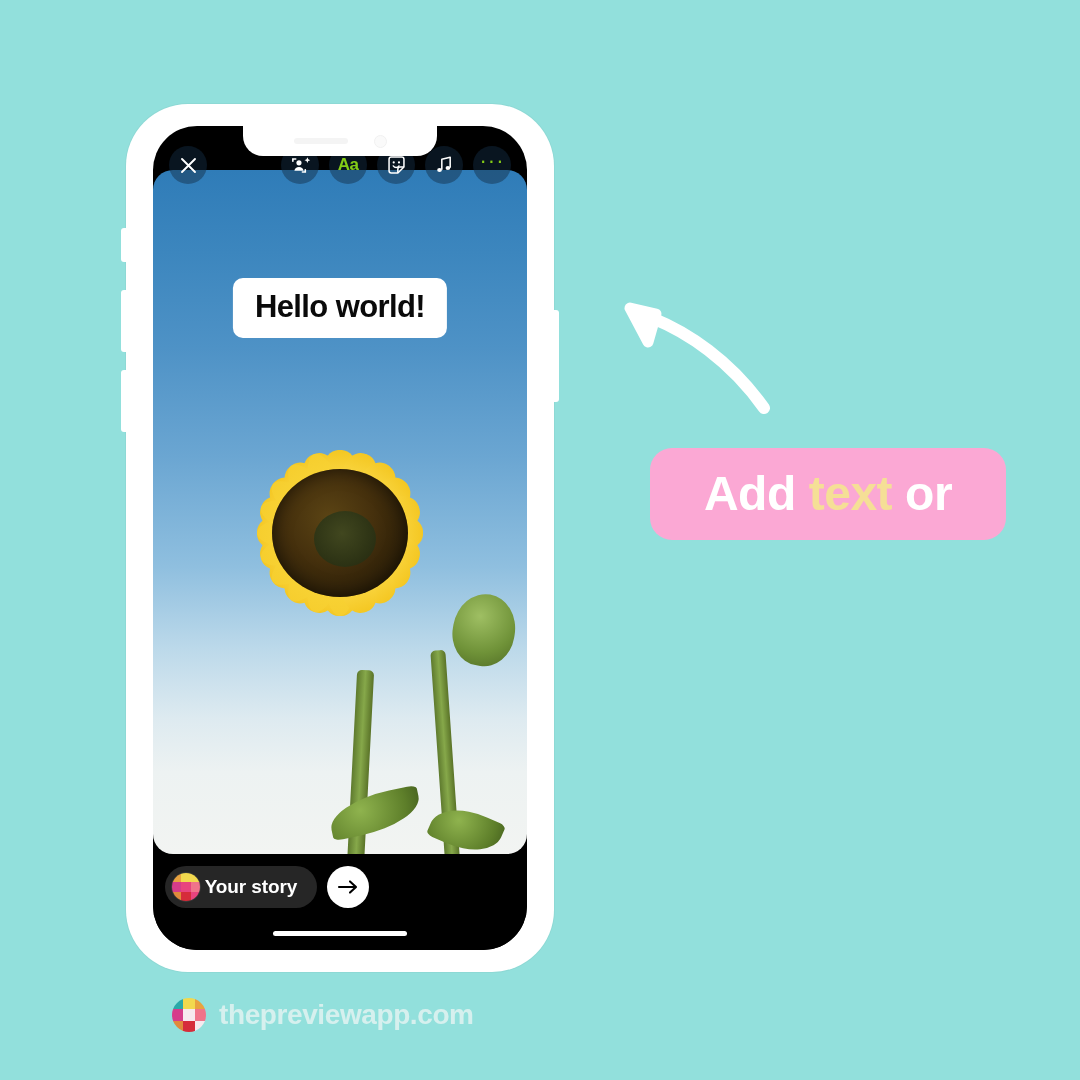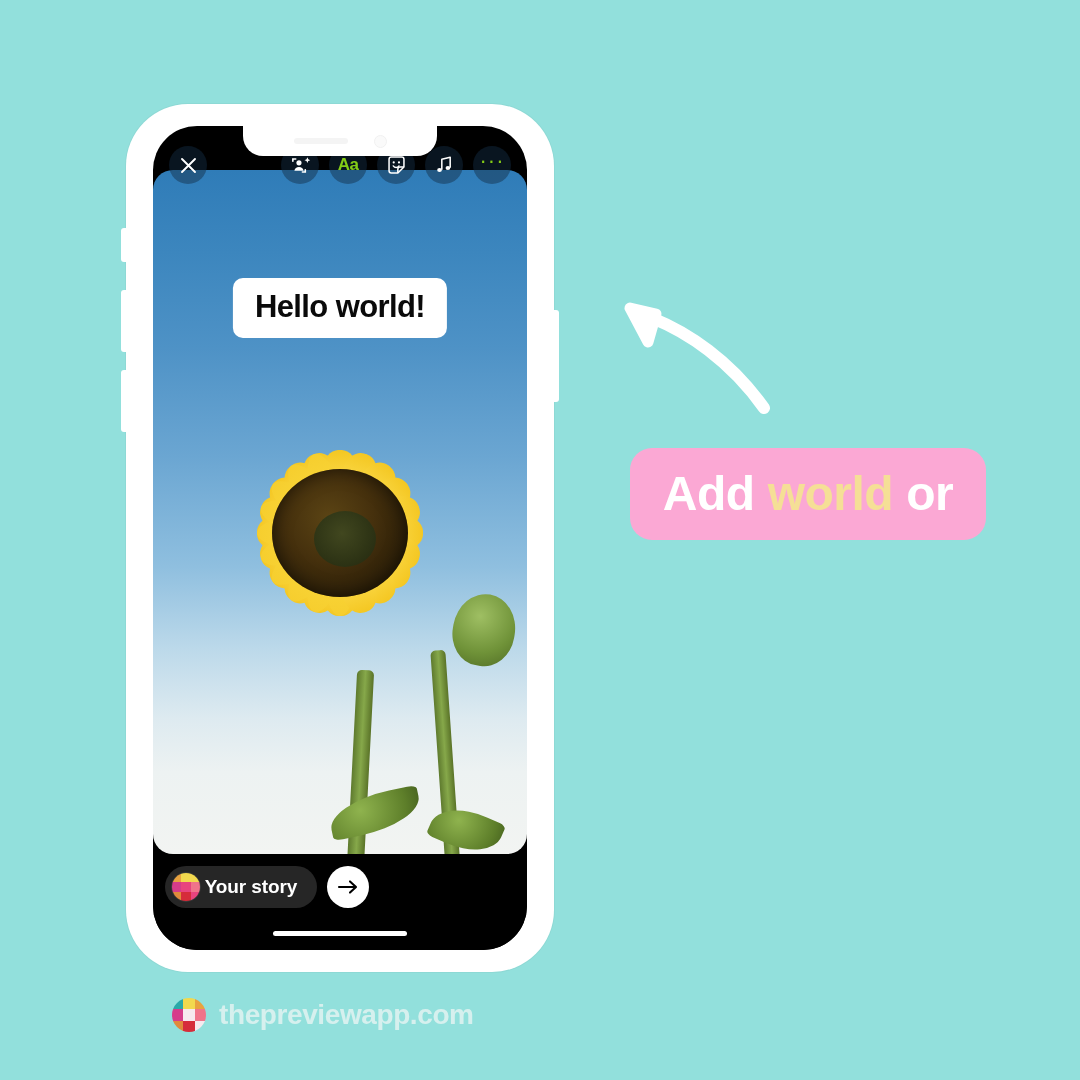--- a/index.html
+++ b/index.html
@@ -175,21 +175,21 @@
   .arrow-svg { position: absolute; left: 612px; top: 288px; width: 180px; height: 130px; }
 
   .callout { position: absolute; left: 630px; top: 448px; width: 356px; }
   .callout-row {
     background: #FBA8D4; display: flex; align-items: center; justify-content: center;
     font-weight: bold; line-height: 1;
   }
   .callout-row.r1 {
     width: 356px; height: 92px; border-radius: 22px 22px 22px 22px;
     font-size: 48px; letter-spacing: -0.5px; gap: 13px;
-    position: relative; z-index: 2;
+    position: relative; z-index: 2; margin-left: 20px;
   }
   .callout-row.r2 {
     width: 196px; height: 92px; margin: -18px auto 0; border-radius: 22px;
     font-size: 48px; position: relative; z-index: 1;
   }
   .w-white { color: #FFFFFF; }
   .w-yellow { color: #F5DF96; }
 
   
   .watermark {
@@ -356,21 +356,21 @@
 </div>
 
 <svg class="arrow-svg" viewBox="0 0 180 130">
   <path d="M40 30 C 75 44, 118 72, 152 120" stroke="#FFFFFF" stroke-width="12" fill="none" stroke-linecap="round"></path>
   <path d="M18 20 L44 26 L36 54 Z" fill="#FFFFFF" stroke="#FFFFFF" stroke-width="11" stroke-linejoin="round"></path>
 </svg>
 
 <div class="callout">
   <div class="callout-row r1">
     <span class="w-white">Add</span>
-    <span class="w-yellow">world</span>
+    <span class="w-yellow">text</span>
     <span class="w-white">or</span>
   </div>
 </div>
 
 <div class="watermark">
   <div class="wm-logo">
     <i style="background:#2AA8A8"></i>
       <i style="background:#F2D94E"></i>
       <i style="background:#E8A23F"></i>
     <i style="background:#D63C8A"></i>

